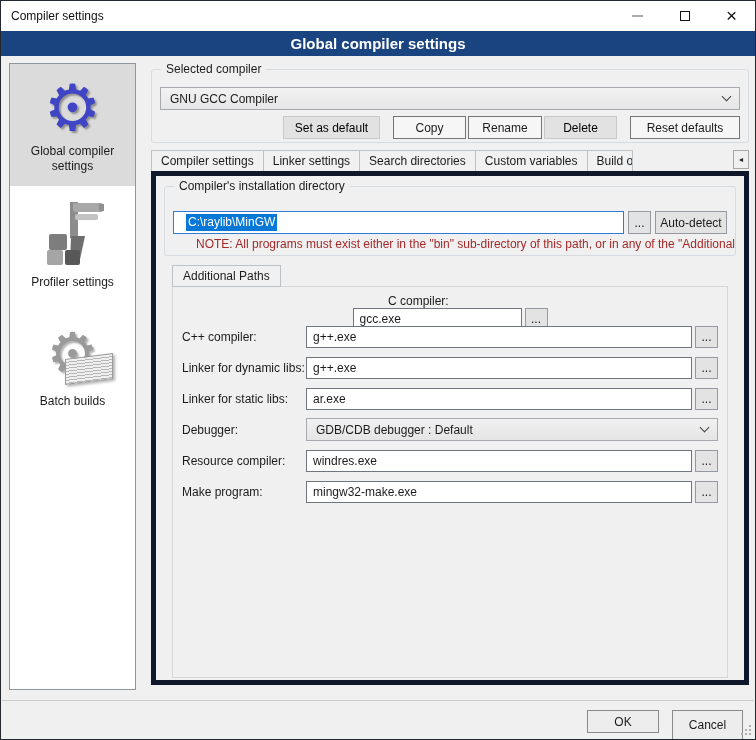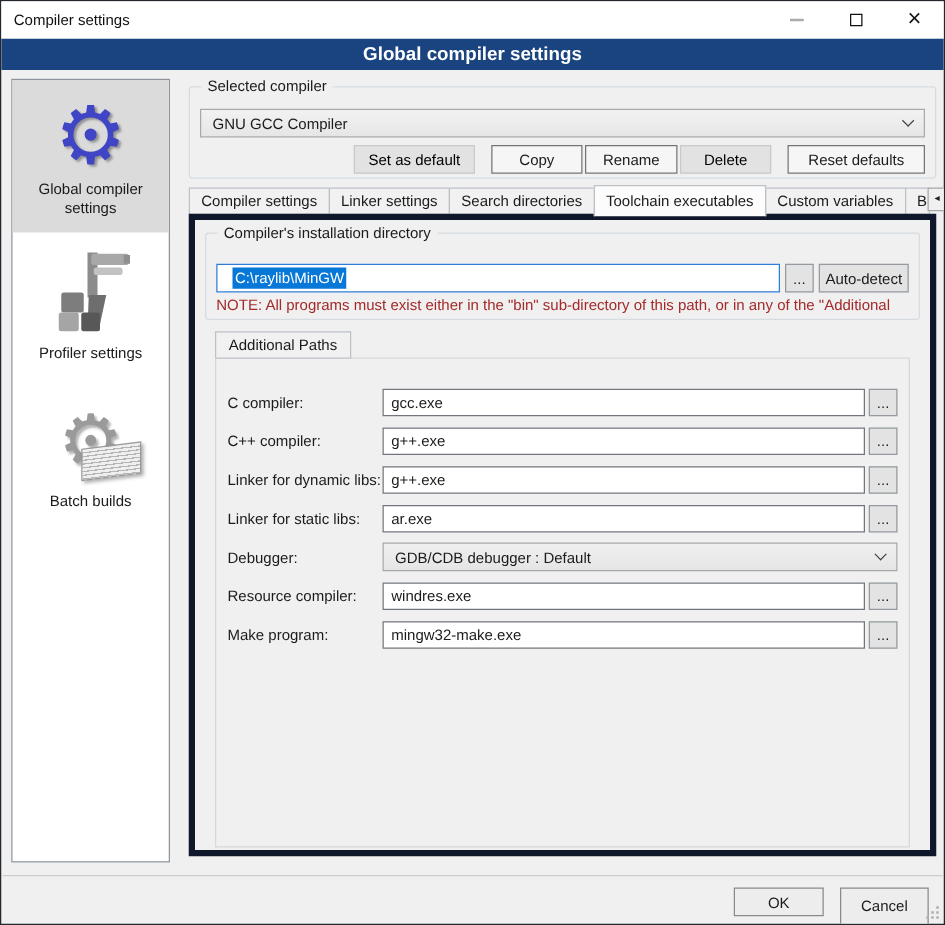--- a/index.html
+++ b/index.html
@@ -29,21 +29,21 @@
   .si-2{padding:12px 0 10px;}
   .si-3{padding:22px 0 10px;}
   .gear-blue{font-size:64px;line-height:72px;color:#3F45C4;text-shadow:2px 2px 2px rgba(0,0,0,.35);}
   .gear-gray{font-size:58px;line-height:64px;color:#9A9A9A;text-shadow:2px 2px 2px rgba(0,0,0,.3);}
   .batch-icon{position:relative;width:84px;height:72px;}
   .batch-icon .stack{position:absolute;right:2px;bottom:12px;width:48px;height:26px;
       background:repeating-linear-gradient(180deg,#EFEFEF 0 2px,#B5B5B5 2px 3px);
       border:1px solid #9A9A9A;transform:skewY(-7deg);box-shadow:2px 2px 3px rgba(0,0,0,.3);}
   
   .main{position:absolute;left:150px;top:62px;width:598px;height:628px;}
-  .groupbox{position:absolute;border:1px solid #D5DBE1;border-radius:3px;}
+  .groupbox{position:absolute;border:1px solid #D5DBE1;border-radius:3px;text-align:right;}
   .gb-label{position:absolute;top:-8px;left:9px;background:#F0F0F0;padding:0 5px;white-space:nowrap;}
   
   .gb-compiler{left:0;right:0;top:6px;height:74px;}
   .combo{position:absolute;left:8px;right:8px;top:17px;height:23px;background:linear-gradient(#F2F2F2,#E6E6E6);
          border:1px solid #A6AAAE;display:flex;align-items:center;padding:0 9px;}
   .chev{margin-left:auto;width:7px;height:7px;border-right:1.4px solid #404040;border-bottom:1.4px solid #404040;
         transform:rotate(45deg);margin-top:-4px;}
   .btnrow{position:absolute;left:8px;right:8px;top:46px;display:flex;justify-content:flex-end;align-items:center;}
   .btn{height:23px;display:flex;align-items:center;justify-content:center;background:#F6F6F6;
        border:1px solid #757575;cursor:default;white-space:nowrap;}
@@ -75,21 +75,21 @@
               display:flex;align-items:center;justify-content:center;cursor:default;}
   .note{position:absolute;left:8px;right:0;top:50px;color:#A42A2A;white-space:nowrap;overflow:hidden;}
   
   .inner-tabs{position:absolute;left:16px;top:86px;height:25px;display:flex;align-items:flex-end;z-index:2;}
   .itab{height:22px;padding:0 10px;display:flex;align-items:center;background:#F1F1F1;
         border:1px solid #BCC1C6;margin-right:-1px;white-space:nowrap;cursor:default;}
   .itab.active{height:25px;background:#FBFBFB;border-bottom:none;margin-bottom:-1px;z-index:3;}
   .inner-panel{position:absolute;left:16px;right:16px;top:110px;height:392px;border:1px solid #D7D7D7;background:#F0F0F0;}
   .rows{padding:7px 9px 0 9px;}
   .prow{display:flex;align-items:center;height:23px;margin-top:8px;}
-  .prow:first-child{margin-top:16px;}
+  .prow:first-child{margin-top:0;flex-direction:column;}
   .prow .plabel{width:124px;flex:none;}
   .pctrl{flex:1;display:flex;align-items:center;}
   .field{flex:1;height:22px;border:1px solid #70767C;background:#fff;padding:0 6px;
          font-family:"Liberation Sans",sans-serif;font-size:12px;color:#1b1b1b;min-width:0;}
   .browse{width:23px;height:22px;margin-left:3px;background:#E3E3E3;border:1px solid #949A9F;
           display:flex;align-items:center;justify-content:center;flex:none;cursor:default;}
   .field-combo{flex:1;height:23px;background:linear-gradient(#F0F0F0,#E5E5E5);border:1px solid #A6AAAE;
                display:flex;align-items:center;padding:0 9px;}
   
   .footer-line{position:absolute;left:1px;right:1px;top:699px;border-top:1px solid #CCCCCC;}
@@ -166,21 +166,20 @@
         <div class="btn b-ren">Rename</div>
         <div class="btn disabled b-del">Delete</div>
         <div class="btn b-reset">Reset defaults</div>
       </div>
     </div>
 
     <div class="tabstrip">
       <div class="tab">Compiler settings</div>
       <div class="tab">Linker settings</div>
       <div class="tab">Search directories</div>
-      <div class="tab active">Toolchain executables</div>
       <div class="tab">Custom variables</div>
       <div class="tab clip">Build options</div>
       <div class="tab-arrows">
         <div class="tab-arrow">
           <span>◄</span>
         </div>
 
       </div>
     </div>
 

